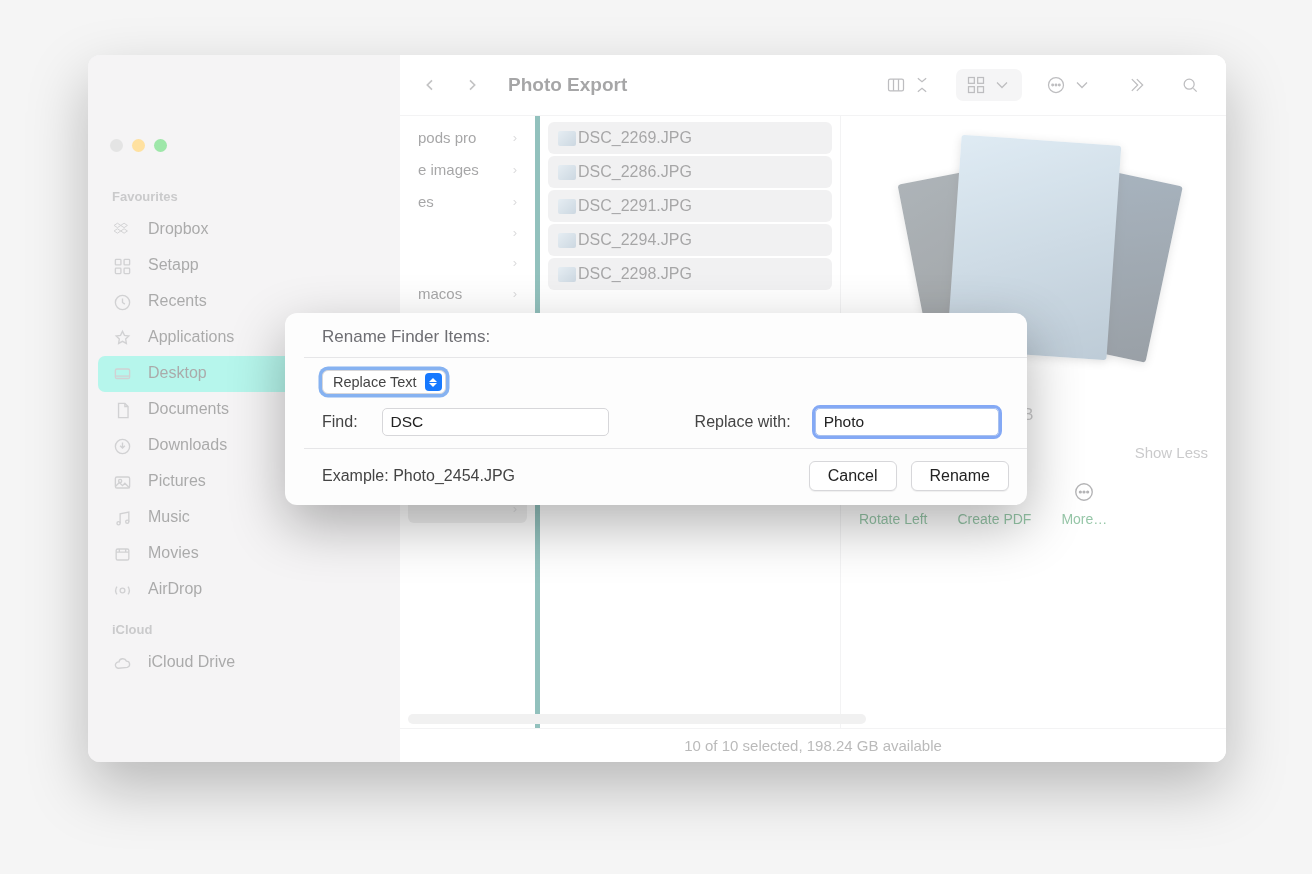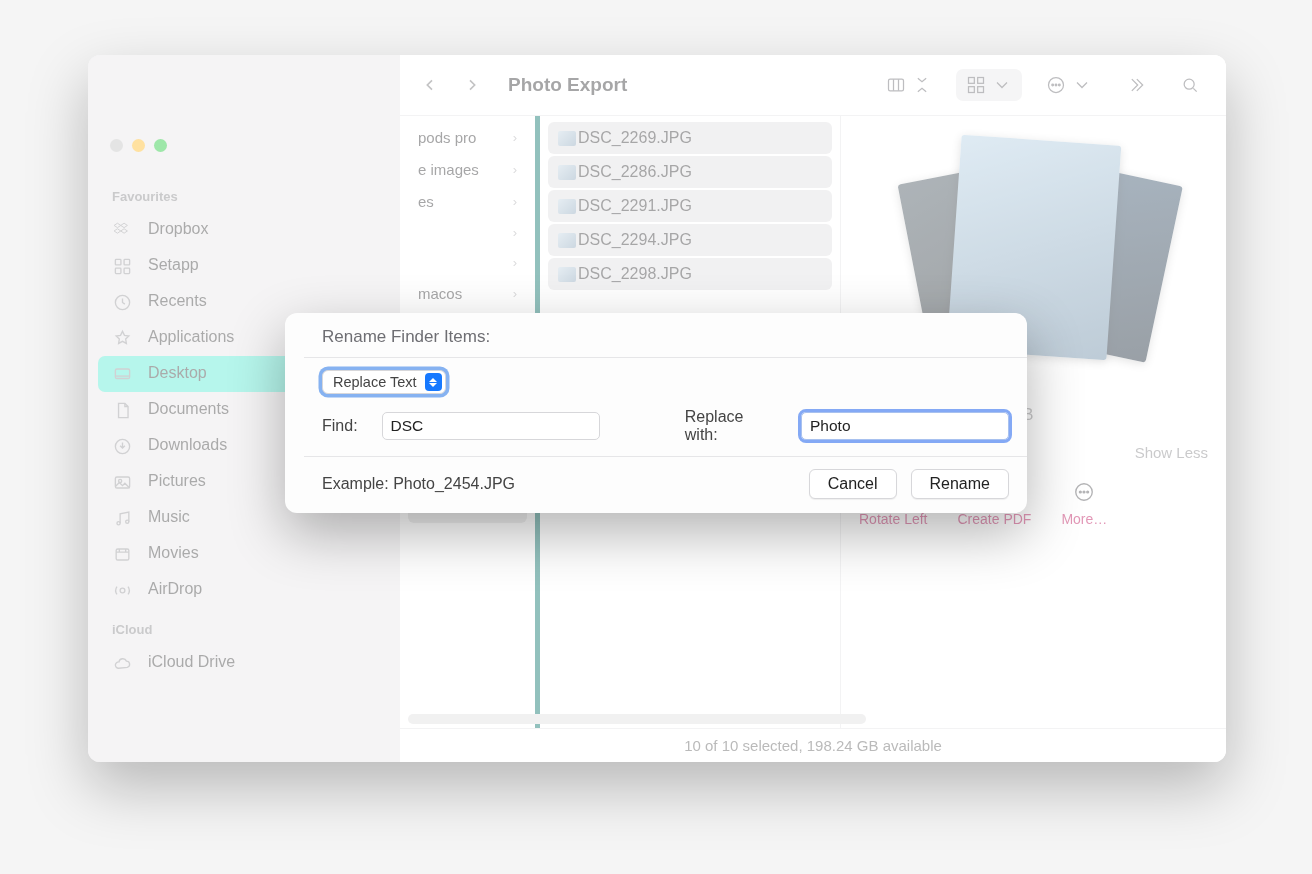--- a/index.html
+++ b/index.html
@@ -95,21 +95,21 @@
     .pimg.a { transform: rotate(-11deg) translateX(-62px); z-index:1; width:120px; height:175px; background: linear-gradient(160deg,#4a5862,#2c3338);}
     .pimg.b { transform: rotate(4deg) translateX(0px); z-index:3; width:160px; height:215px;}
     .pimg.c { transform: rotate(12deg) translateX(78px); z-index:2; width:110px; height:180px; background: linear-gradient(160deg,#3f5a73,#1f2d3b);}
     
     .pinfo { margin-top: 40px; font-size: 16px; color: #3a3a3c; }
     .pinfo .pcount-docs { color: #8a8a8d; margin-top: 4px; }
     .pinfo-row { display: flex; align-items: center; justify-content: space-between; margin-top: 18px; }
     .pinfo-title { font-size: 18px; font-weight: 700; }
     .pinfo-link { color: #8a8a8d; font-size: 15px; }
     
-    .actions { display: flex; gap: 30px; margin-top: 18px; color: #be185d; }
+    .actions { display: flex; gap: 30px; margin-top: 18px; color: #15803d; }
     .action { display: flex; flex-direction: column; align-items: center; gap: 8px; font-size: 14px; }
     .action svg { width: 22px; height: 22px; stroke: #5a5a5e; fill: none; stroke-width: 1.5; }
     
     .status-bar {
       height: 34px; border-top: 1px solid #e4e4e6;
       display: flex; align-items: center; justify-content: center;
       font-size: 15px; color: #666;
     }
     
     .hscroll { position: absolute; left: 0; right: 0; bottom: 34px; height: 18px; display:flex; align-items:center; padding: 0 360px 0 8px; }
@@ -156,21 +156,21 @@
     .text-field {
       height: 28px;
       border: 1px solid #d7d7da;
       border-radius: 5px;
       padding: 0 8px;
       font-size: 15.5px;
       background: #fff;
       color: #222;
     }
     .find-field { width: 227px; }
-    .replace-field { width: 208px; outline: 3px solid rgba(101,148,242,0.8); outline-offset: 0; border-color: #a8c1ef; }
+    .replace-field { width: 184px; outline: 3px solid rgba(101,148,242,0.8); outline-offset: 0; border-color: #a8c1ef; }
     .field-gap { width: 38px; }
     
     .modal-footer { padding: 12px 18px 14px; display: flex; align-items: center; }
     .example { font-size: 16px; color: #444; flex: 1; }
     .m-btn {
       height: 30px; padding: 0 18px; border-radius: 6px; border: 1px solid #d7d7da;
       background: #fff; font-size: 16px; color: #222; cursor: default;
       box-shadow: 0 1px 1px rgba(0,0,0,0.06);
       margin-left: 14px;
     }

